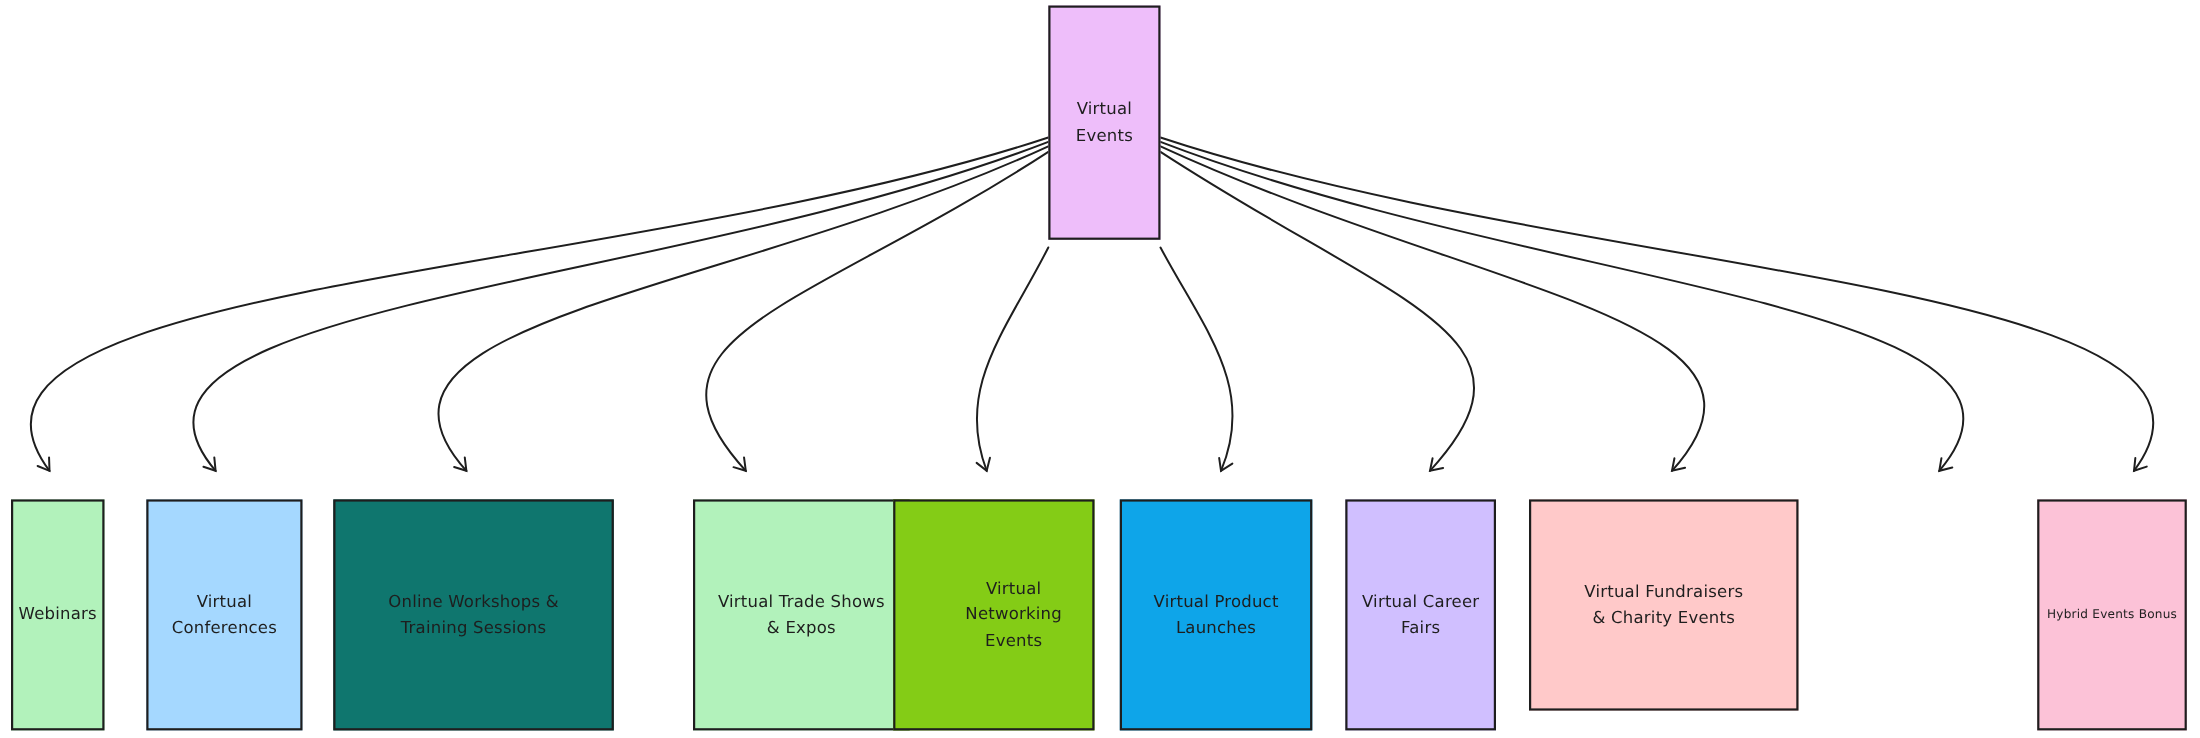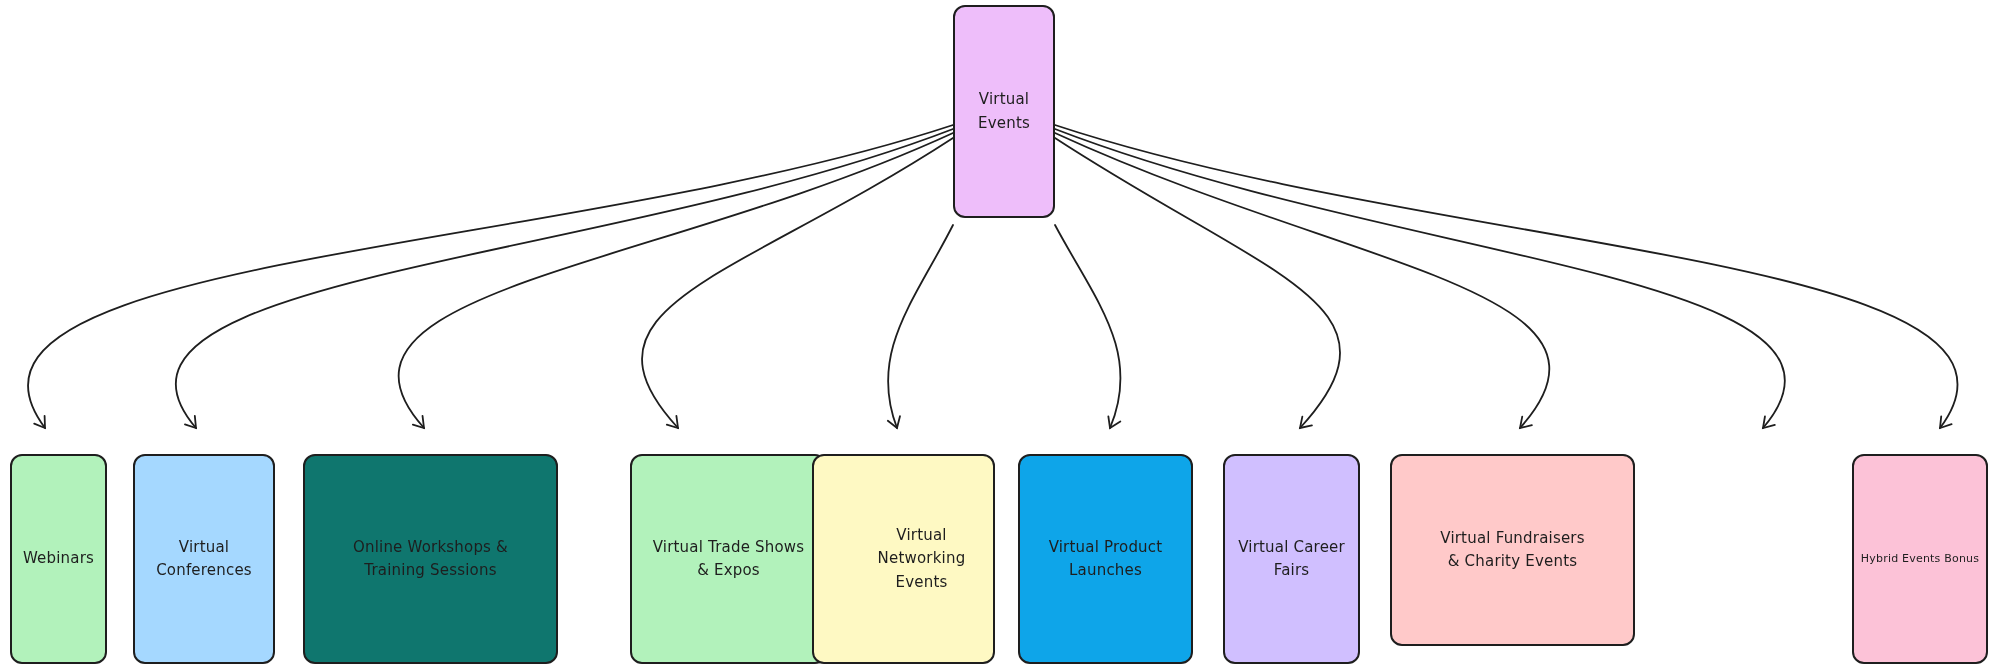--- a/index.html
+++ b/index.html
@@ -8,35 +8,35 @@
     width:2000px;height:671px;
     background:#ffffff;
     font-family:"DejaVu Sans", sans-serif;
     color:#1e1e1e;
     overflow:hidden;
   }
   #edges{position:absolute;left:0;top:0;width:2000px;height:671px;}
   .node{
     position:absolute;
     border:2px solid #1e1e1e;
-    border-radius:12px;
+    border-radius:0;
     display:flex;align-items:center;justify-content:center;
     text-align:center;
     box-sizing:border-box;
   }
   .node .label{
     white-space:pre-line;
     font-size:15px;line-height:1.55;
     padding:0 3px;
     letter-spacing:0.2px;
   }
   .node.small .label{font-size:11px;line-height:1.4;}
   
   .root{left:953px;top:5px;width:102px;height:213px;}
-  .n1{left:10px;top:454px;width:97px;height:210px;}
+  .n1{left:10px;top:454px;width:85px;height:210px;}
   .n2{left:133px;top:454px;width:142px;height:210px;}
   .n3{left:303px;top:454px;width:255px;height:210px;}
   .n4{left:585px;top:454px;width:197px;height:210px;}
   .n5{left:812px;top:454px;width:183px;height:210px;}
   .n6{left:1018px;top:454px;width:175px;height:210px;}
   .n7{left:1223px;top:454px;width:137px;height:210px;}
   .n8{left:1390px;top:454px;width:245px;height:192px;}
   .n9{left:1668px;top:454px;width:155px;height:210px;}
   .n10{left:1852px;top:454px;width:136px;height:210px;}
   .edge{fill:none;stroke:#1e1e1e;stroke-width:1.8;stroke-linecap:round;}
@@ -81,21 +81,21 @@
   <div class="node n3" style="background-color: #0f766e;">
     <span class="label">Online Workshops &amp;
 Training Sessions</span>
   </div>
 
   <div class="node n4" style="background-color: rgb(178, 242, 187); margin-left: 45px;">
     <span class="label">Virtual Trade Shows
 &amp; Expos</span>
   </div>
 
-  <div class="node n5" style="background-color: #fef9c3; padding-left: 36px;">
+  <div class="node n5" style="background-color: #84cc16; padding-left: 36px;">
     <span class="label">Virtual Networking
 Events</span>
   </div>
 
   <div class="node n6" style="background-color: #0ea5e9;">
     <span class="label">Virtual Product
 Launches</span>
   </div>
 
   <div class="node n7" style="background-color: rgb(208, 191, 255);">

